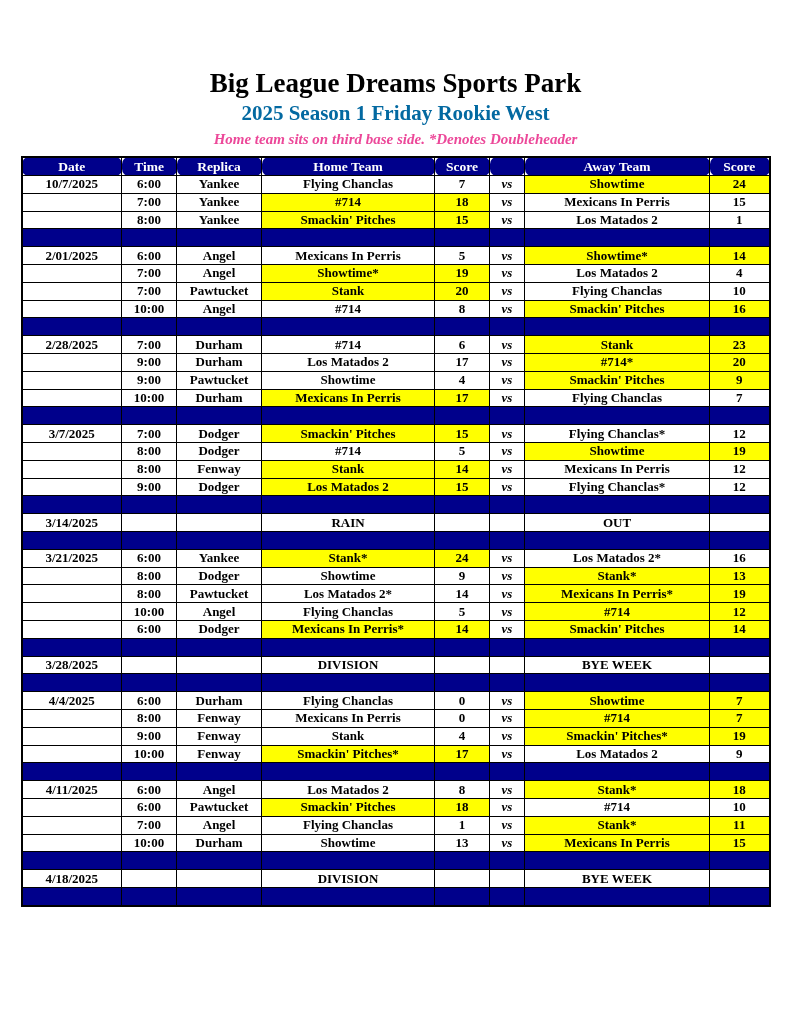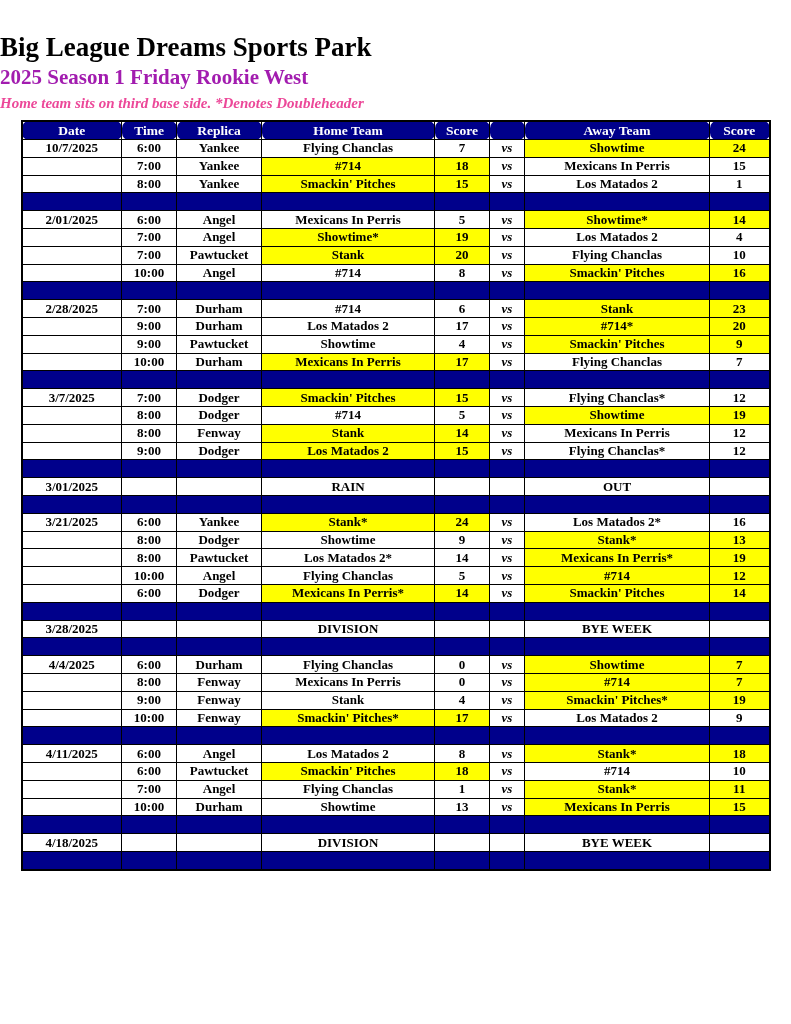--- a/index.html
+++ b/index.html
@@ -9,32 +9,33 @@
   }
   .page {
     position: relative;
     width: 791px;
     height: 1024px;
     background: #ffffff;
     font-family: "Liberation Serif", serif;
     overflow: hidden;
   }
   .header-block {
-    padding-top: 32px;
+    padding-top: 68px;
+    text-align: center;
   }
   .page-title {
     font-size: 27px;
     font-weight: bold;
     color: #000000;
     line-height: 1.15;
   }
   .page-subtitle {
     font-size: 21px;
     font-weight: bold;
-    color: #a21caf;
+    color: #0369a1;
     line-height: 1.2;
     margin-top: 2px;
   }
   .page-note {
     font-size: 15px;
     font-weight: bold;
     font-style: italic;
     color: #ec4899;
     margin-top: 5px;
   }
@@ -293,21 +294,21 @@
           <td></td>
           <td></td>
           <td></td>
           <td></td>
           <td></td>
           <td></td>
           <td></td>
           <td></td>
         </tr>
         <tr>
-          <td>3/01/2025</td>
+          <td>3/14/2025</td>
           <td></td>
           <td></td>
           <td>RAIN</td>
           <td></td>
           <td></td>
           <td>OUT</td>
           <td></td>
         </tr>
         <tr class="sep">
           <td></td>

